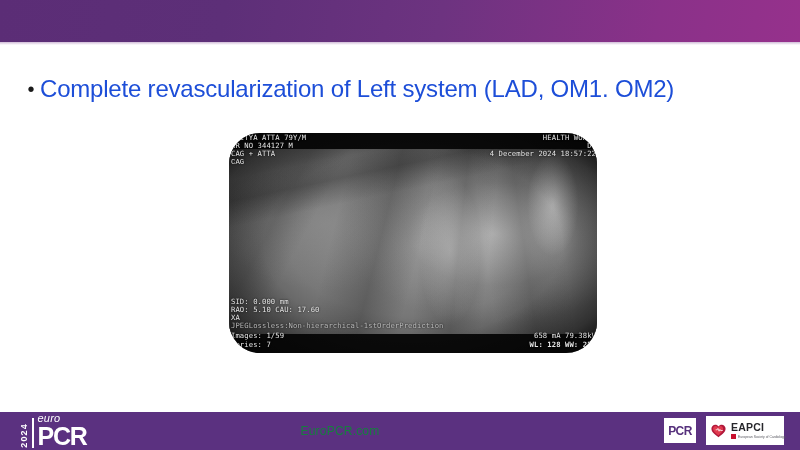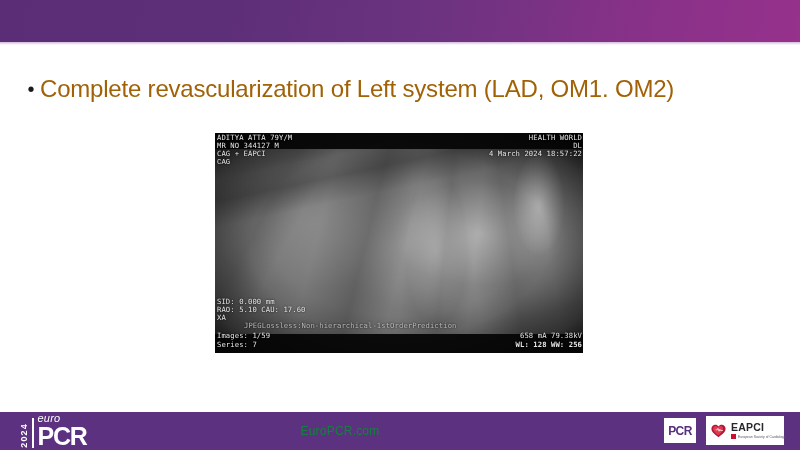--- a/index.html
+++ b/index.html
@@ -33,34 +33,35 @@
     width:756px; height:34px;
     display:flex; align-items:flex-start;
   }
   .bullet-dot {
     width:18px; flex:0 0 18px;
     color:#1a1a1a;
     font-size:20px; line-height:30px;
     text-align:center;
   }
   .bullet-text {
-    color:#a16207;
+    color:#1d4ed8;
     font-size:24px;
     line-height:30px;
     letter-spacing:-0.2px;
     white-space:nowrap;
   }
 
   
   .angio-wrap {
     position:absolute;
-    left:215px; top:133px;
+    left:229px; top:133px;
     width:368px; height:220px;
     background:#0a0a0a;
     overflow:hidden;
+    border-radius:31px;
   }
   
   .angio-field {
     position:absolute;
     left:0; top:16px;
     width:368px; height:185px;
     background:
       radial-gradient(ellipse 52% 62% at 72% 46%, rgba(225,225,225,0.55) 0%, rgba(180,180,180,0.18) 45%, rgba(0,0,0,0) 78%),
       radial-gradient(ellipse 40% 50% at 26% 40%, rgba(160,160,160,0.35) 0%, rgba(0,0,0,0) 72%),
       radial-gradient(ellipse 70% 80% at 50% 52%, #8d8d8d 0%, #777777 48%, #4a4a4a 85%, #1d1d1d 100%);
@@ -91,21 +92,21 @@
   .ovl {
     position:absolute;
     color:#e6e6e6;
     font-family:"DejaVu Sans Mono","Liberation Mono",monospace;
     font-size:7.2px;
     line-height:8.1px;
     letter-spacing:0.1px;
     white-space:nowrap;
     text-shadow:0 0 2px rgba(0,0,0,0.95);
   }
-  .ovl.dim { color:#b9b9b9;margin-left:27px; }
+  .ovl.dim { color:#b9b9b9; }
   .ovl.tl { left:2px; }
   .ovl.tr { right:1px; text-align:center;padding-left:8px; }
 
   
   .footer-band {
     position:absolute; left:0; top:412px;
     width:800px; height:38px;
     background:#5b3180;
   }
   .footer-site {
@@ -171,26 +172,26 @@
     <div class="bullet-dot">•</div>
     <div class="bullet-text">Complete revascularization of Left system (LAD, OM1. OM2)</div>
   </div>
 
   <div class="angio-wrap">
     <div class="angio-field"></div>
     <div class="angio-vignette"></div>
 
     <div class="ovl tl" style="top:1px;">ADITYA ATTA 79Y/M</div>
     <div class="ovl tl" style="top:9px;">MR NO 344127 M</div>
-    <div class="ovl tl" style="top:17px;">CAG + EAPCI</div>
+    <div class="ovl tl" style="top:17px;">CAG + ATTA</div>
     <div class="ovl tl" style="top:25px;font-family:Liberation Mono, monospace;">CAG</div>
 
     <div class="ovl tr" style="top:1px;">HEALTH WORLD</div>
     <div class="ovl tr" style="top:9px;margin-left:34px;">DL</div>
-    <div class="ovl tr" style="top:17px;">4 March 2024 18:57:22</div>
+    <div class="ovl tr" style="top:17px;">4 December 2024 18:57:22</div>
 
     <div class="ovl tl" style="top:165px;">SID: 0.000 mm</div>
     <div class="ovl tl" style="top:173px;text-align:center;">RAO: 5.10 CAU: 17.60</div>
     <div class="ovl tl" style="top:181px;">XA</div>
     <div class="ovl tl dim" style="top:189px;">JPEGLossless:Non-hierarchical-1stOrderPrediction</div>
     <div class="ovl tl" style="top:199px;">Images: 1/59</div>
     <div class="ovl tl" style="top:208px;">Series: 7</div>
 
     <div class="ovl tr" style="top:199px;">658 mA 79.38kV</div>
     <div class="ovl tr" style="top:208px;font-weight:bold;">WL: 128 WW: 256</div>

